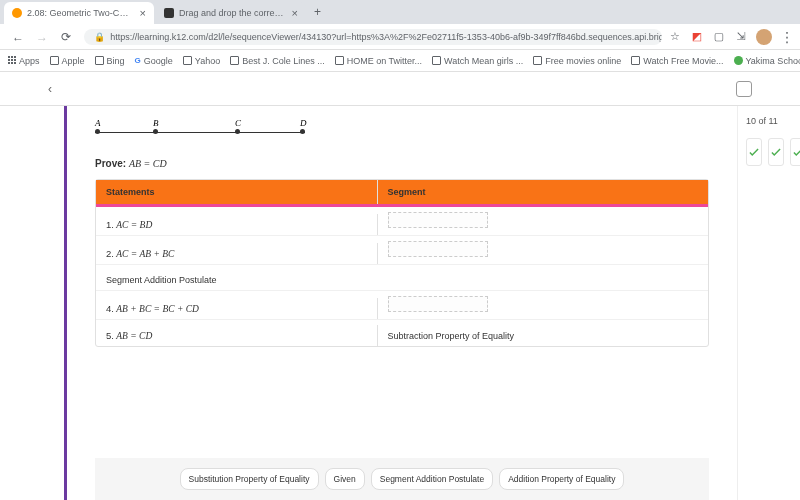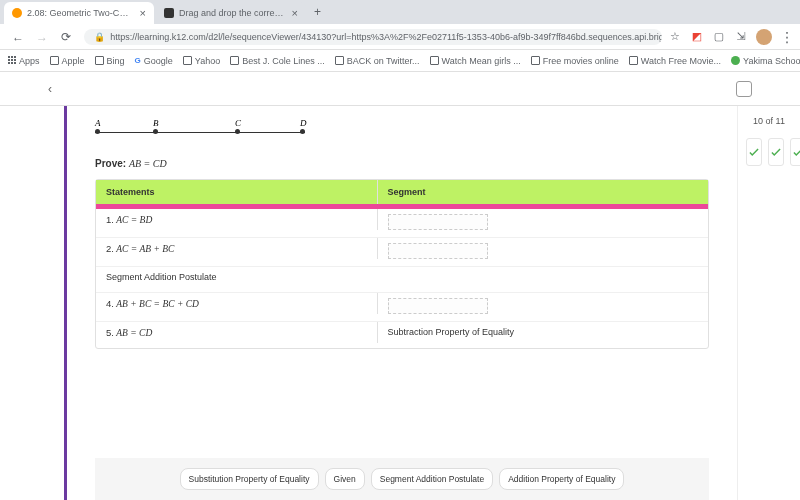--- a/index.html
+++ b/index.html
@@ -51,35 +51,35 @@
 .bold { font-weight: bold; }
 
 .numline { position: relative; width: 210px; height: 18px; margin-bottom: 18px; }
 .numline-line { position: absolute; top: 10px; left: 0; width: 210px; height: 1px; background: #333; }
 .numline-pt { position: absolute; top: 7px; width: 5px; height: 5px; background: #333; border-radius: 50%; }
 .numline-lbl { position: absolute; top: -4px; font-size: 9px; font-style: italic; font-family: 'Times New Roman', serif; }
 
 .prove-label { font-size: 10px; color: #333; margin-bottom: 10px; }
 
 .proof-table { border: 1px solid #e0e0e0; border-radius: 3px; }
-.proof-header { display: flex; background: #bef264; border-bottom: 5px solid #ec4899; justify-content: flex-end; }
+.proof-header { display: flex; background: #f97316; border-bottom: 3px solid #ec4899; justify-content: flex-end; }
 .ph-cell { padding: 7px 10px; font-size: 9px; font-weight: bold; color: #333; }
 .ph-left { width: 46%; border-right: 1px solid #e0e0e0; }
 .ph-right { width: 54%; }
-.proof-row { display: flex; border-bottom: 1px solid #f0f0f0; min-height: 26px; align-items: flex-start; }
+.proof-row { display: flex; border-bottom: 1px solid #f0f0f0; min-height: 26px; align-items: flex-end; }
 .proof-row:last-child { border-bottom: none; }
 .pr-left { width: 46%; padding: 5px 10px; font-size: 9.5px; color: #333; border-right: 1px solid #e0e0e0; font-family: 'Times New Roman', serif; }
 .pr-right { width: 54%; padding: 5px 10px; font-size: 9px; color: #333; }
 .drop-zone { display: inline-block; width: 100px; height: 16px; border: 1px dashed #ccc; background: #fdfdfd; }
 
 .answer-tray { position: absolute; bottom: 0; left: 28px; right: 28px; background: #f5f5f5; padding: 10px; display: flex; gap: 6px; flex-wrap: wrap; justify-content: center; }
 .answer-chip { background: #fff; border: 1px solid #ddd; padding: 5px 8px; font-size: 8.5px; color: #333; border-radius: 8px; }
 
 .right-rail { position: absolute; top: 34px; right: 0; width: 62px; bottom: 0; padding: 10px 8px; }
-.progress-text { font-size: 9px; color: #555; text-align: center; margin-bottom: 12px; }
+.progress-text { font-size: 9px; color: #555; text-align: left; margin-bottom: 12px; }
 .check-list { display: flex; flex-direction: row; gap: 6px; }
 .check-item { width: 38px; height: 28px; border: 1px solid #e5e5e5; border-radius: 3px; display: flex; align-items: center; justify-content: center; margin-left: auto; }
 .check-svg { width: 14px; height: 14px; }
 .check-green path { stroke: #4caf50; }
 .check-gray circle { stroke: #bbb; }
 .check-gray path { stroke: #bbb; }
 .score-item { width: 38px; height: 28px; border: 1px solid #e5e5e5; border-radius: 3px; display: flex; align-items: center; justify-content: center; margin-left: auto; font-size: 8px; color: #666; }
 .dark-tab { width: 8px; height: 20px; background: #555; margin-left: auto; margin-top: 2px; border-radius: 2px 0 0 2px; position: relative; right: -8px; }
 .nav-circle { width: 28px; height: 28px; background: #1976d2; border-radius: 50%; display: flex; align-items: center; justify-content: center; margin-left: auto; margin-top: 6px; color: #fff; position: relative; right: -4px; }
 </style>
@@ -149,21 +149,21 @@
     <span class="bookmark">
         <span class="bm-icon"></span>
         <span>Yahoo</span>
       </span>
     <span class="bookmark">
         <span class="bm-icon"></span>
         <span>Best J. Cole Lines ...</span>
       </span>
     <span class="bookmark">
         <span class="bm-icon"></span>
-        <span>BACK on Twitter...</span>
+        <span>HOME on Twitter...</span>
       </span>
     <span class="bookmark">
         <span class="bm-icon"></span>
         <span>Watch Mean girls ...</span>
       </span>
     <span class="bookmark">
         <span class="bm-icon"></span>
         <span>Free movies online</span>
       </span>
     <span class="bookmark">

